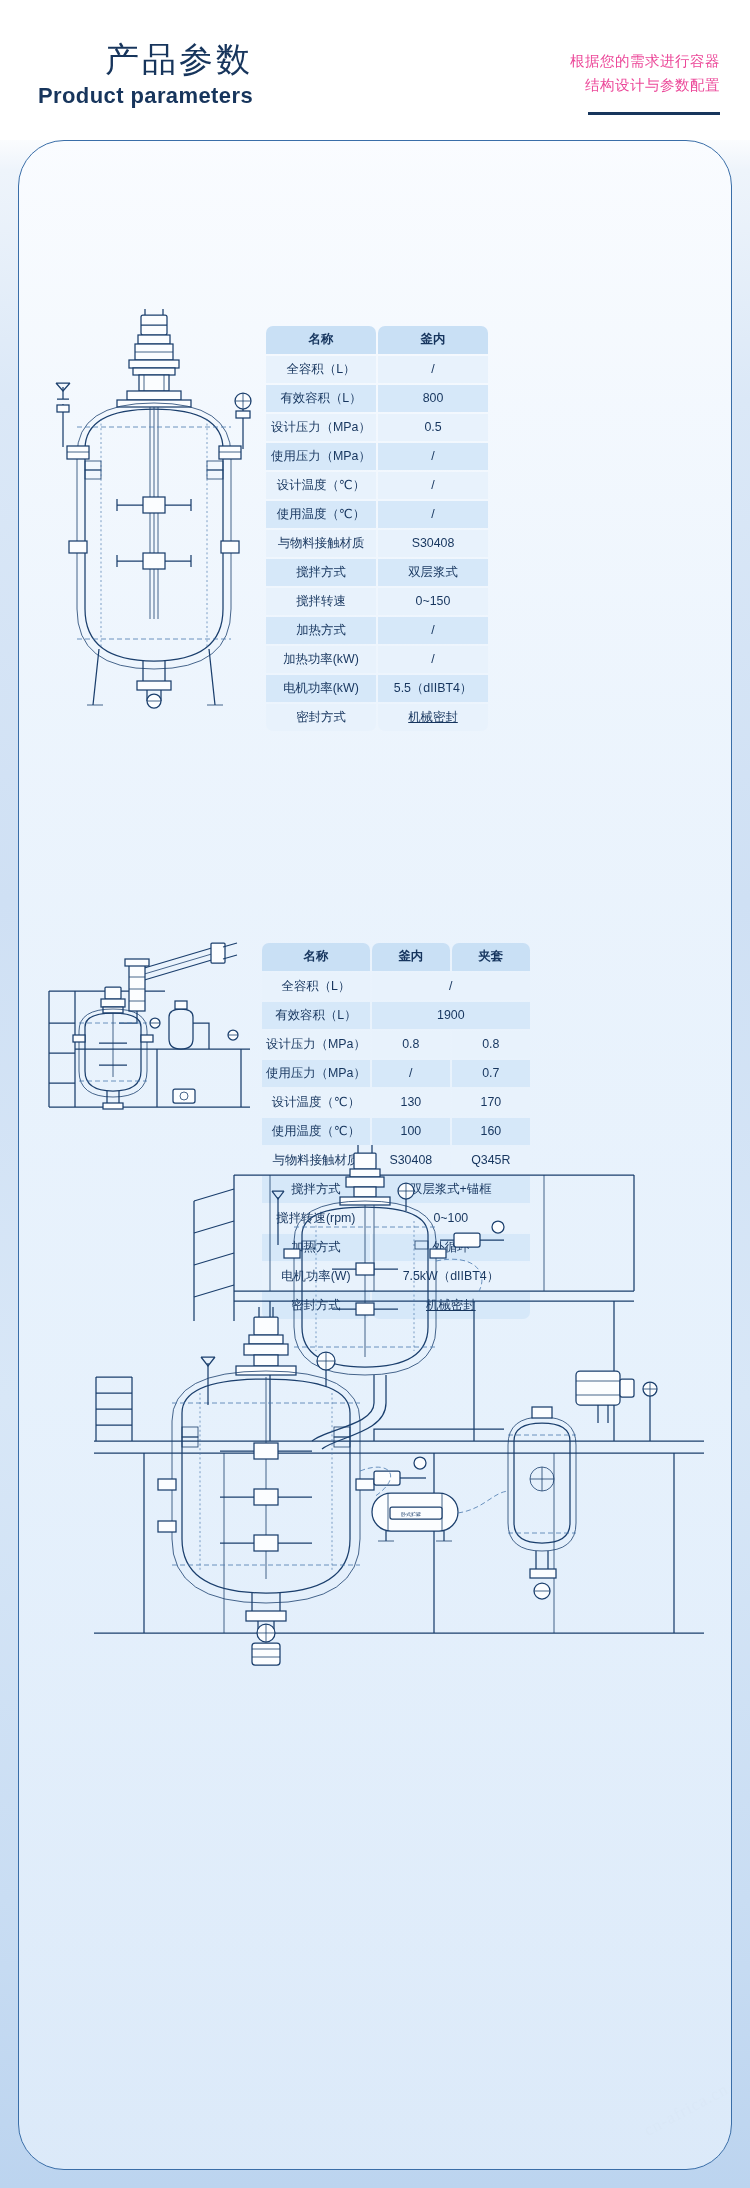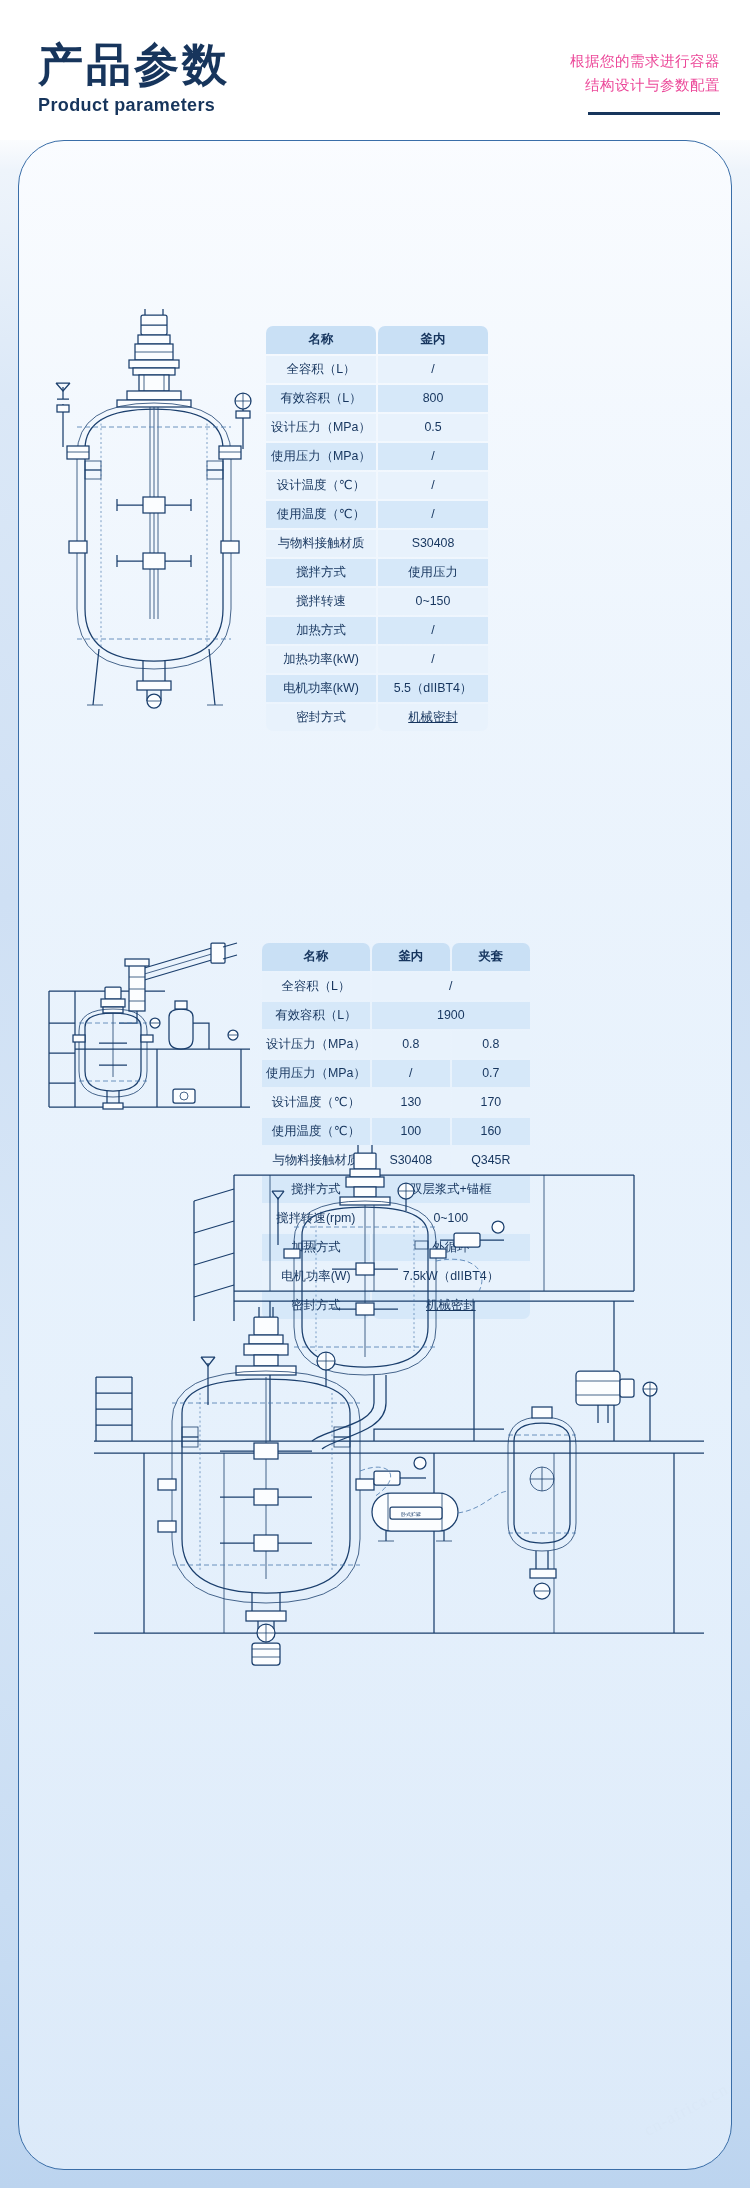--- a/index.html
+++ b/index.html
@@ -34,30 +34,31 @@
 
   
   .header {
     position: absolute;
     left: 0; top: 0;
     width: 750px; height: 140px;
     background: #ffffff;
   }
   .title-zone { position: absolute; left: 38px; top: 42px; }
   .title-cn {
-    font-size: 45px;
-    font-weight: 700;
+    font-size: 34px;
+    font-weight: 400;
     color: #17355c;
     letter-spacing: 3px;
     line-height: 1;
     font-family: "DejaVu Sans", sans-serif;
+    text-align: right;
   }
   .title-en {
     margin-top: 9px;
-    font-size: 18px;
+    font-size: 22px;
     font-weight: 600;
     color: #17355c;
     letter-spacing: 0.4px;
     line-height: 1;
   }
   .subtitle-zone {
     position: absolute;
     right: 30px; top: 50px;
     text-align: right;
   }
@@ -262,21 +263,21 @@
           <tr class="r-even">
             <td class="c-name">使用温度（℃）</td>
             <td class="c-val">/</td>
           </tr>
           <tr class="r-odd">
             <td class="c-name">与物料接触材质</td>
             <td class="c-val">S30408</td>
           </tr>
           <tr class="r-even">
             <td class="c-name">搅拌方式</td>
-            <td class="c-val">使用压力</td>
+            <td class="c-val">双层浆式</td>
           </tr>
           <tr class="r-odd">
             <td class="c-name">搅拌转速</td>
             <td class="c-val">0~150</td>
           </tr>
           <tr class="r-even">
             <td class="c-name">加热方式</td>
             <td class="c-val">/</td>
           </tr>
           <tr class="r-odd">

